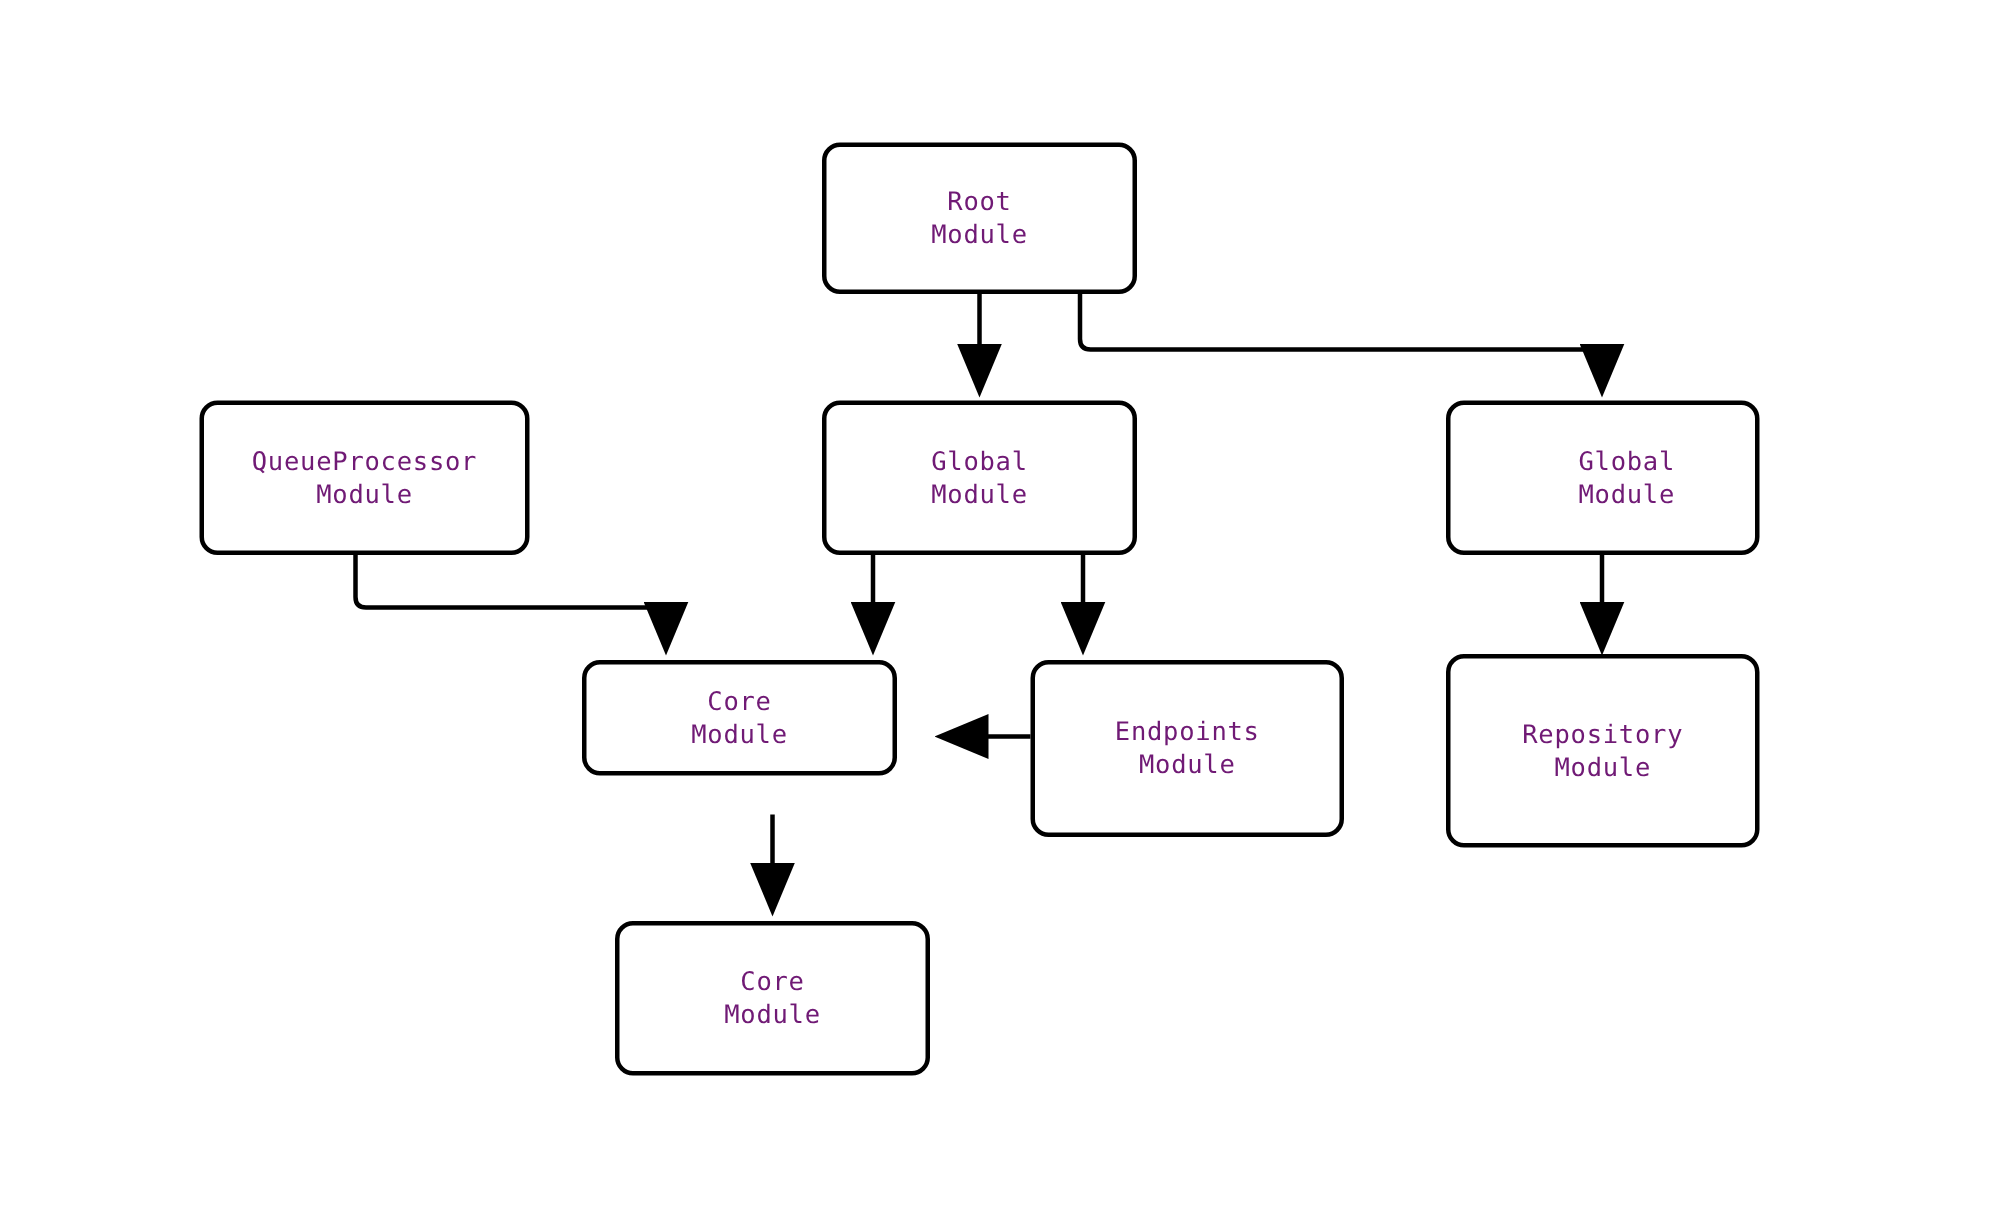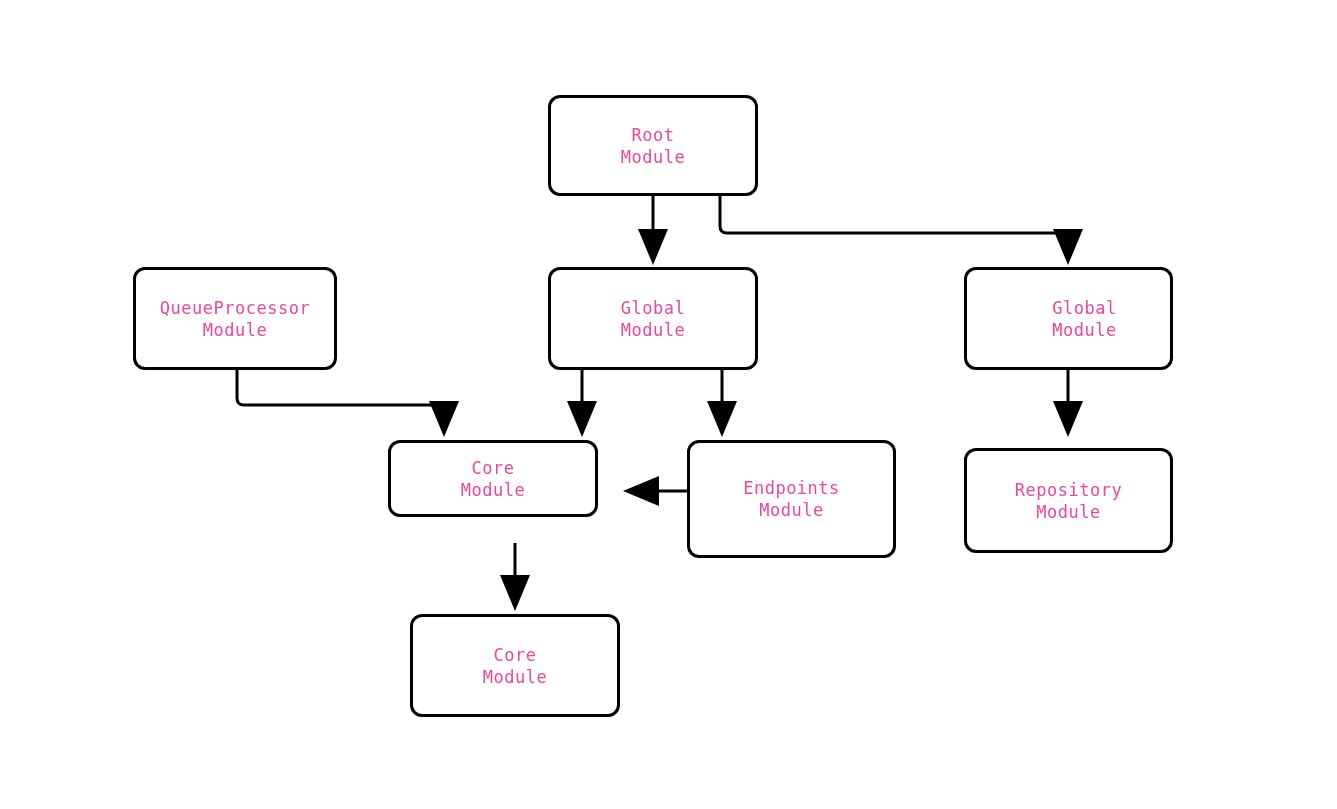--- a/index.html
+++ b/index.html
@@ -37,21 +37,21 @@
     display: flex;
     flex-direction: column;
     align-items: center;
     justify-content: center;
     z-index: 2;
   }
   .node-label {
     font-family: "DejaVu Sans Mono", "Liberation Mono", monospace;
     font-size: 17px;
     line-height: 22px;
-    color: #ec4899;
+    color: #701a75;
     text-align: center;
     letter-spacing: 0.5px;
     white-space: pre;
   }
 </style>
 </head>
 <body>
 
 <div id="diagram-root">
 
@@ -71,21 +71,21 @@
         <path d="M 687 491 L 629 491" marker-end="url(#arrow-down)" stroke="#000000"></path>
         <path d="M 515 543 L 515 605" marker-end="url(#arrow-down)" stroke="#000000"></path>
       </g>
   </svg>
 
   <div class="node" style="left: 548px; top: 95px; width: 210px; height: 101px;">
     <span class="node-label">Root</span>
     <span class="node-label">Module</span>
   </div>
 
-  <div class="node" style="left: 133px; top: 267px; width: 204px; height: 103px;">
+  <div class="node" style="left: 133px; top: 267px; width: 220px; height: 103px;">
     <span class="node-label">QueueProcessor</span>
     <span class="node-label">Module</span>
   </div>
 
   <div class="node" style="left: 548px; top: 267px; width: 210px; height: 103px;">
     <span class="node-label">Global</span>
     <span class="node-label">Module</span>
   </div>
 
   <div class="node" style="left: 964px; top: 267px; width: 209px; height: 103px; padding-left: 32px;">
@@ -96,21 +96,21 @@
   <div class="node" style="left: 388px; top: 440px; width: 210px; height: 77px;">
     <span class="node-label">Core</span>
     <span class="node-label">Module</span>
   </div>
 
   <div class="node" style="left: 687px; top: 440px; width: 209px; height: 118px; align-items: center;">
     <span class="node-label">Endpoints</span>
     <span class="node-label">Module</span>
   </div>
 
-  <div class="node" style="left: 964px; top: 448px; width: 209px; height: 105px;">
+  <div class="node" style="left: 964px; top: 436px; width: 209px; height: 129px;">
     <span class="node-label">Repository</span>
     <span class="node-label">Module</span>
   </div>
 
   <div class="node" style="left: 410px; top: 614px; width: 210px; height: 103px;">
     <span class="node-label">Core</span>
     <span class="node-label">Module</span>
   </div>
 
 </div>

